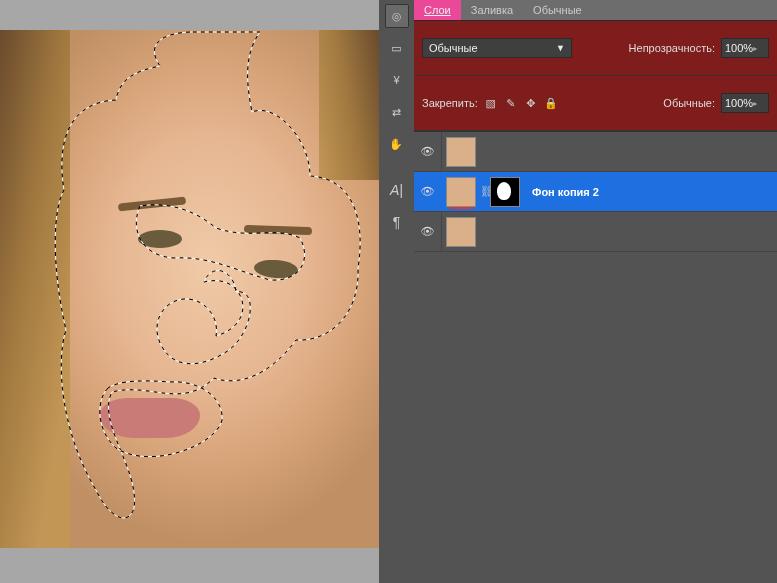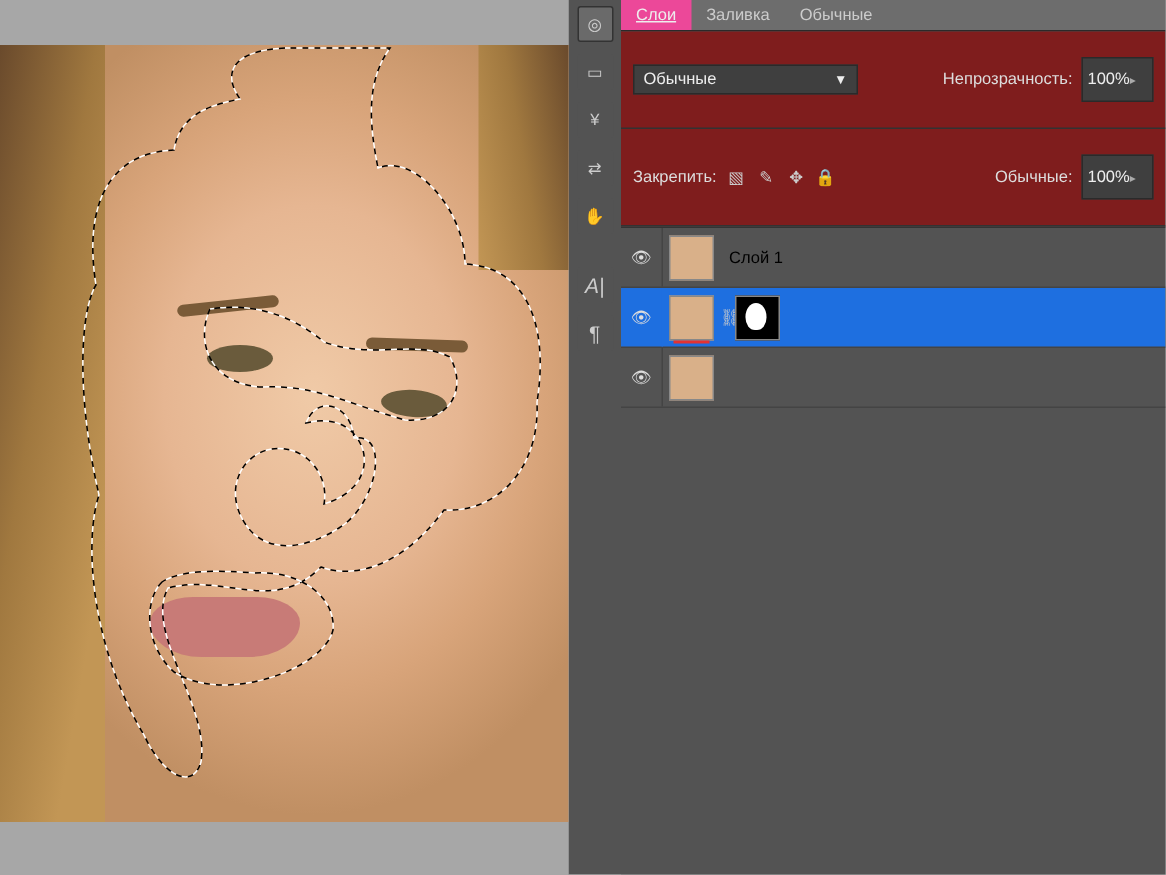--- a/index.html
+++ b/index.html
@@ -13,21 +13,21 @@
   .right { flex: 1; display: flex; flex-direction: column; background: #535353; }
   .panel-tabs { display: flex; background: #6d6d6d; border-bottom: 1px solid #2a2a2a; }
   .panel-tab { padding: 4px 10px; color: #ccc; cursor: pointer; }
   .panel-tab.active { background: #ec4899; color: #eee; }
   .panel-tab .underline { text-decoration: underline; }
   .row { display: flex; align-items: center; padding: 17px 8px; gap: 6px; color: #ddd; background:#7f1d1d;}
   .row.controls { border-bottom: 1px solid #333; }
   .blend-select { flex: 0 0 150px; height: 20px; background: #3f3f3f; border: 1px solid #2a2a2a; color: #eee; padding: 0 6px; display: flex; align-items: center; justify-content: space-between; }
   .blend-select .arrow { font-size: 9px; }
   .lbl { color: #ddd; }
-  .pct-box { width: 48px; height: 30px; background: #3f3f3f; border: 1px solid #2a2a2a; color: #eee; display: flex; align-items: center; padding: 0 3px; }
+  .pct-box { width: 48px; height: 20px; background: #3f3f3f; border: 1px solid #2a2a2a; color: #eee; display: flex; align-items: center; padding: 0 3px; }
   .pct-box .arrow { font-size: 8px; color:#aaa;}
   .lock-icons { display: flex; gap: 6px; align-items: center; }
   .lock-icons span { width:14px; height:14px; display:inline-flex; align-items:center; justify-content:center; color:#ccc; }
   .layers { flex: 1; background: #535353; border-top:1px solid #333; }
   .layer { display: flex; align-items: center; height: 40px; border-bottom: 1px solid #444;}
   .layer.selected { background: #1e6fe0; color: #fff; }
   .layer .eye { width: 28px; display:flex; align-items:center; justify-content:center; color:#ddd; border-right:1px solid #444; height:100%; cursor:pointer;}
   .layer.selected .eye { border-right:1px solid #1e6fe0;}
   .thumb { width: 30px; height: 30px; margin: 0 4px; border: 1px solid #888; background: #d9b089; position:relative;}
   .thumb.redline::after{content:"";position:absolute;left:2px;right:2px;bottom:-3px;height:2px;background:#e33232;}
@@ -129,27 +129,27 @@
       <div class="pct-box">
         <span>100%</span>
         <span class="arrow">▸</span>
       </div>
     </div>
 
     <div class="layers">
       <div class="layer">
         <div class="eye">👁</div>
         <div class="thumb"></div>
-        <span class="lname">Слой 1</span>
       </div>
       <div class="layer selected">
         <div class="eye">👁</div>
         <div class="thumb redline"></div>
         <span class="link-ico">⛓</span>
         <div class="mask-thumb"></div>
+        <span class="lname">Фон копия 2</span>
       </div>
       <div class="layer">
         <div class="eye">👁</div>
         <div class="thumb"></div>
       </div>
     </div>
   </div>
 
 </div>
 

